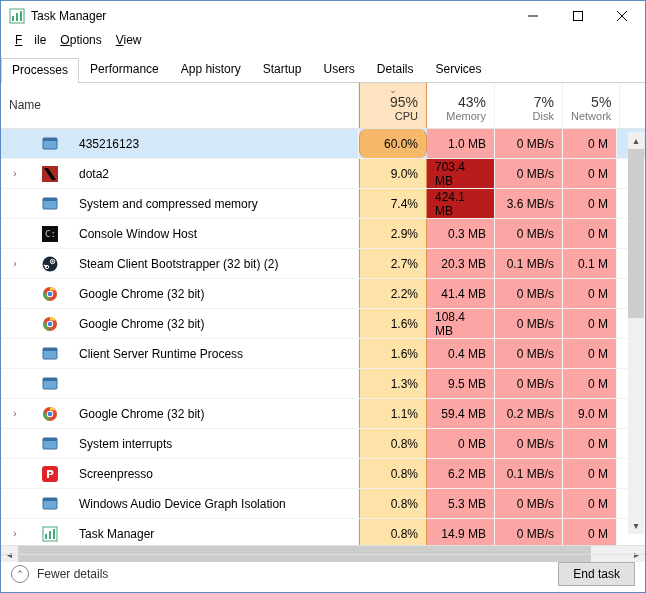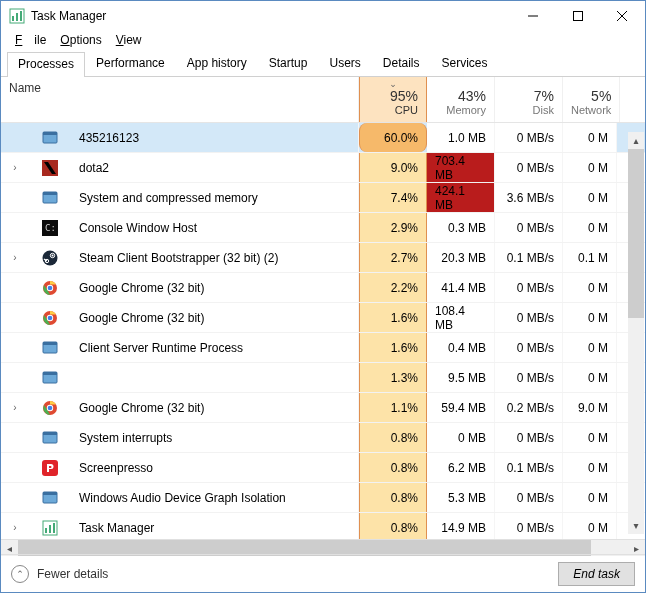--- a/index.html
+++ b/index.html
@@ -8,62 +8,62 @@
   .titlebar { height: 30px; display: flex; align-items: center; padding-left: 8px; }
   .titlebar .icon { width: 16px; height: 16px; margin-right: 6px; }
   .titlebar .title { flex: 1; font-size: 12px; color: #000; }
   .winbtns { display: flex; height: 30px; }
   .winbtn { width: 45px; display: flex; align-items: center; justify-content: center; cursor: default; }
 
   .menubar { height: 20px; display: flex; gap: 2px; padding-left: 8px; align-items: flex-start; font-size: 12px; }
   .menubar span { padding: 2px 6px; cursor: default; }
   .menubar span u { text-decoration: underline; }
 
-  .tabbar { display: flex; height: 26px; border-bottom: 1px solid #d0d0d0; padding-left: 6px; }
+  .tabbar { display: flex; height: 26px; margin-top: 6px; border-bottom: 1px solid #d0d0d0; }
   .tab { padding: 4px 10px 3px; font-size: 12px; border: 1px solid transparent; border-bottom: none; cursor: default; position: relative; }
   .tab.active { border-color: #d0d0d0; background: #fff; top: 1px; }
 
   .grid { position: relative; }
 
   .header-row { display: flex; height: 46px; border-bottom: 1px solid #e5e5e5; position: relative; }
   .hcell { display: flex; flex-direction: column; justify-content: flex-end; padding: 4px 8px 6px; font-size: 12px; color: #555; border-right: 1px solid #f0f0f0; }
-  .hcell.name { flex: 0 0 358px; justify-content: flex-start; color: #333; }
+  .hcell.name { flex: 0 0 358px; justify-content: center; color: #333; }
   .hcell.col { flex: 0 0 68px; text-align: right; align-items: flex-end; }
   .hcell.cpu { background: #fde3c0; border-left: 1px solid #e09050; border-right: 1px solid #e09050; color: #333; position: relative; }
   .hcell .pct { font-size: 14px; color: #333; }
   .hcell .lbl { font-size: 11px; color: #777; }
   .hcell.cpu .lbl, .hcell.cpu .pct { color: #333; }
   .sort-chevron { position: absolute; top: 2px; left: 50%; transform: translateX(-50%); font-size: 9px; color: #666; }
 
   .rows { max-height: 416px; overflow: hidden; }
   .row { display: flex; height: 30px; border-bottom: 1px solid #f2f2f2; align-items: stretch; }
   .row.selected { background: #d3e8f8; }
   .cell { display: flex; align-items: center; font-size: 12px; padding: 0 8px; border-right: 1px solid #f5f5f5; }
   .cell.name { flex: 0 0 358px; gap: 21px; }
-  .cell.val { flex: 0 0 68px; justify-content: flex-end; background: #ffffff; }
+  .cell.val { flex: 0 0 68px; justify-content: flex-end; background: #fca5a5; }
   .cell.val.cpu { background: #fde3a8; border-left: 1px solid #e09050; border-right: 1px solid #e09050; }
   .cell.val.c-hi { background: #b91c1c; }
   .cell.val.cpu.c-hi { background: #f6b96a; border-radius: 8px; }
   .expand { width: 12px; display: inline-flex; justify-content: center; color: #666; font-size: 10px; }
   .proc-icon { width: 16px; height: 16px; flex-shrink: 0; display: inline-flex; align-items: center; justify-content: center; }
 
   .hscroll { height: 17px; background: #f0f0f0; border-top: 1px solid #e0e0e0; display: flex; align-items: center; }
   .hscroll .arrow { width: 17px; height: 17px; display: flex; align-items: center; justify-content: center; color: #555; font-size: 10px; }
   .hscroll .track { flex: 1; background: #f0f0f0; height: 100%; position: relative; }
   .hscroll .thumb { position: absolute; left: 0; width: 94%; height: 100%; background: #cdcdcd; }
 
   .vscroll { position: absolute; right: 1px; top: 131px; width: 16px; bottom: 58px; background: #f0f0f0; display: flex; flex-direction: column; }
   .vscroll .arrow { height: 17px; display: flex; align-items: center; justify-content: center; font-size: 10px; color: #555; }
   .vscroll .track { flex: 1; position: relative; }
   .vscroll .thumb { position: absolute; top: 0; left: 0; right: 0; height: 46%; background: #cdcdcd; }
 
   .footer { position: absolute; bottom: 0; left: 0; right: 0; height: 38px; border-top: 1px solid #e0e0e0; display: flex; align-items: center; justify-content: space-between; padding: 0 10px; }
   .fewer { display: flex; align-items: center; gap: 8px; cursor: default; font-size: 12px; color: #333; }
   .expand-circle { width: 18px; height: 18px; border: 1px solid #888; border-radius: 50%; display: flex; align-items: center; justify-content: center; font-size: 9px; color: #555; }
-  .endtask { padding: 4px 14px; border: 1px solid #adadad; background: #e1e1e1; font-size: 12px; cursor: default; font-style: italic; }
+  .endtask { padding: 4px 14px; border: 1px solid #adadad; background: #e1e1e1; font-size: 12px; cursor: default; }
 </style>
 </head>
 <body>
 
 <div class="titlebar">
   <span class="icon">
     <svg width="16" height="16">
         <rect x="1" y="1" width="14" height="14" fill="#fff" stroke="#4a7" stroke-width="1"></rect>
         <rect x="3" y="8" width="2" height="5" fill="#4a7"></rect>
         <rect x="7" y="5" width="2" height="8" fill="#4a7"></rect>

